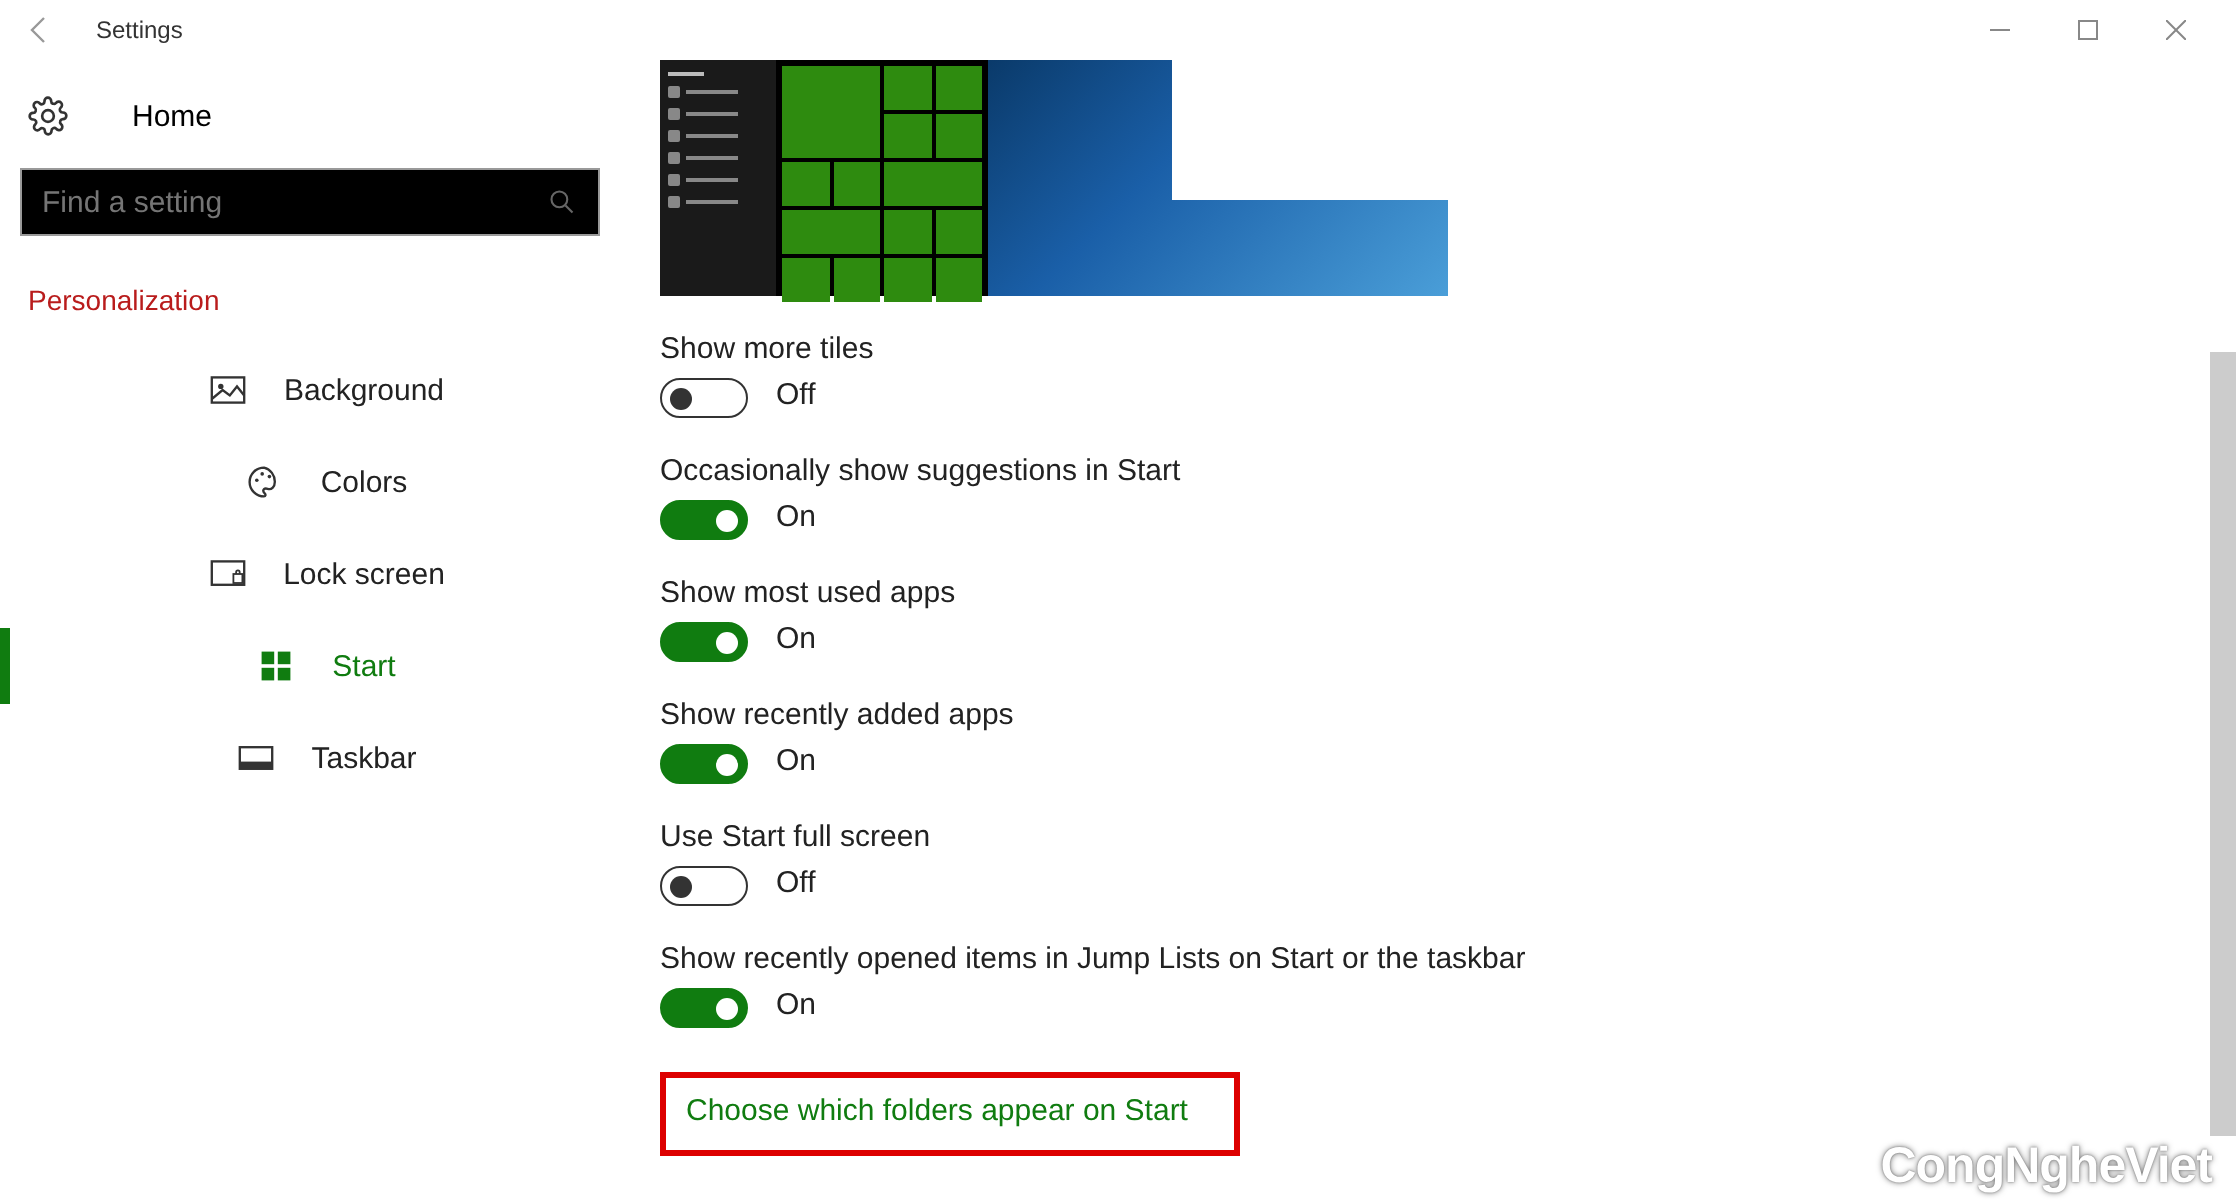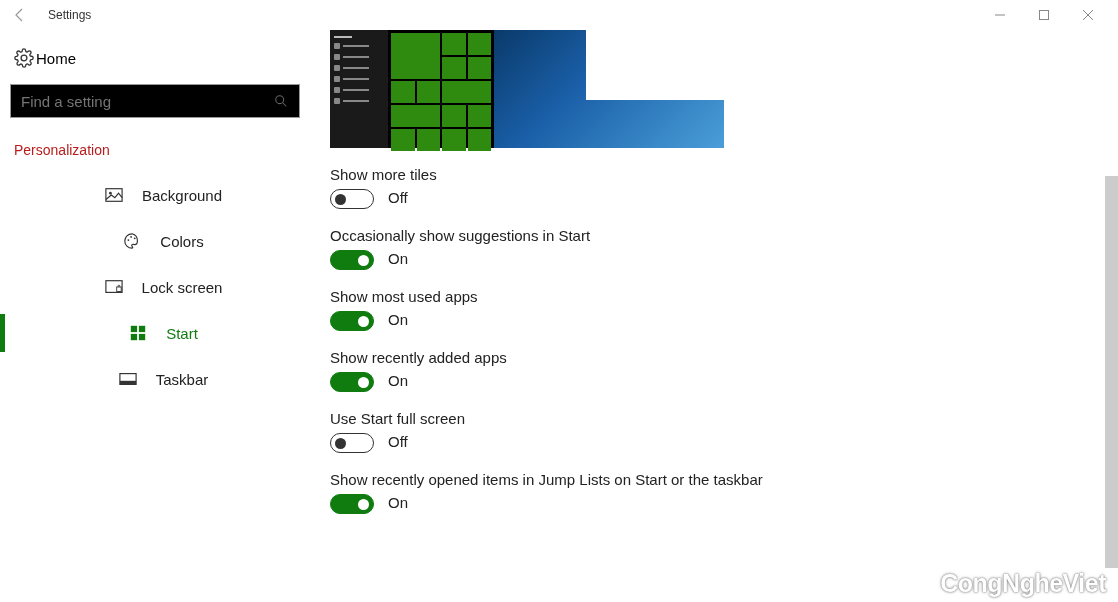--- a/index.html
+++ b/index.html
@@ -4,21 +4,21 @@
 <style>
 * { margin: 0; padding: 0; box-sizing: border-box; font-family: "Segoe UI", Tahoma, sans-serif; }
 body { background: #fff; width: 1118px; height: 602px; overflow: hidden; position: relative; }
 .titlebar { height: 30px; display: flex; align-items: center; padding: 0 8px; }
 .titlebar .back { width: 24px; height: 24px; display: flex; align-items: center; justify-content: center; color: #999; cursor: pointer; }
 .titlebar .title { font-size: 12px; color: #333; margin-left: 16px; }
 .titlebar .spacer { flex: 1; }
 .win-btn { width: 44px; height: 28px; display: flex; align-items: center; justify-content: center; color: #888; cursor: pointer; }
 .content { display: flex; height: calc(100% - 30px); }
 .sidebar { width: 310px; padding: 12px 0 0 10px; }
-.home-row { display: flex; align-items: center; gap: 2px; padding: 6px 4px 16px 4px; }
+.home-row { display: flex; align-items: center; gap: 32px; padding: 6px 4px 16px 4px; }
 .home-row .gear { width: 20px; height: 20px; color: #333; display:flex;align-items:center;justify-content:center;}
 .home-row .label { font-size: 15px; }
 .search-box { margin: 0 10px 20px 0; border: 1px solid #999; height: 34px; display: flex; align-items: center; padding: 0 10px; background: #000000; }
 .search-box input { flex: 1; border: none; outline: none; font-size: 15px; color: #666; background: transparent; }
 .search-box .sicon { color: #666; width: 16px; height: 16px; display:flex;align-items:center;justify-content:center;}
 .category { font-size: 14px; color: #b91c1c; padding: 4px 4px 14px 4px; }
 .nav-item { display: flex; align-items: center; gap: 18px; height: 46px; padding-left: 6px; cursor: pointer; justify-content: center; }
 .nav-item .nicon { width: 20px; height: 20px; display: flex; align-items: center; justify-content: center; color: #333; }
 .nav-item .nlabel { font-size: 15px; color: #222; }
 .nav-item.selected { position: relative; }
@@ -253,17 +253,20 @@
     <div class="setting">
       <div class="slabel">Show recently opened items in Jump Lists on Start or the taskbar</div>
       <div class="toggle-row">
         <div class="toggle on">
             <div class="knob"></div>
           </div>
         <span class="state">On</span>
       </div>
     </div>
 
+    <div class="link-box">
+      <span class="link">Choose which folders appear on Start</span>
+    </div>
   </div>
 </div>
 
 <div class="scrollbar-ind"></div>
 <div class="watermark">CongNgheViet</div>
 
 </body></html>

